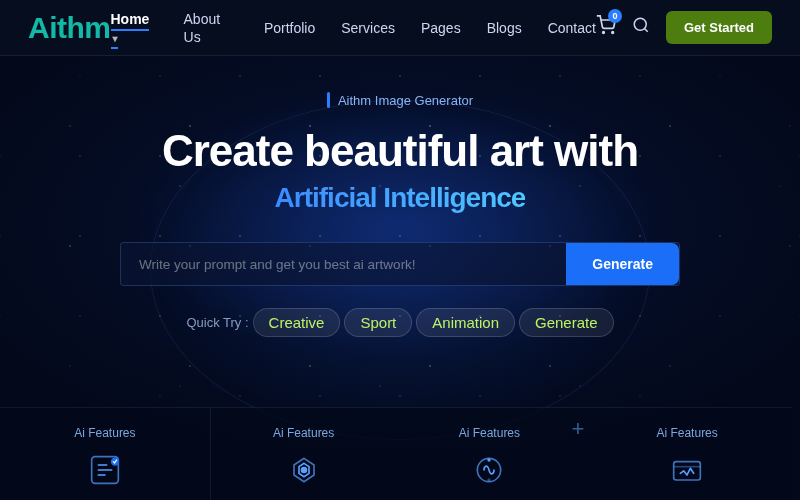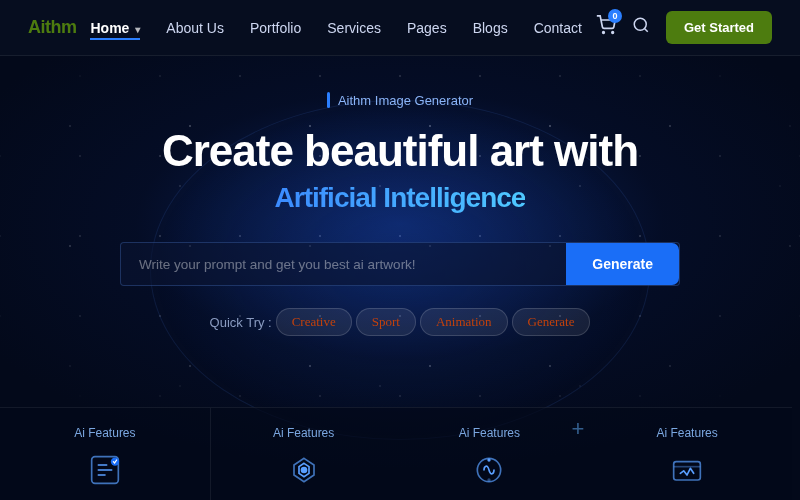--- a/index.html
+++ b/index.html
@@ -20,23 +20,23 @@
       justify-content: space-between;
       padding: 0 28px;
       height: 56px;
       background: #060d1f;
       border-bottom: 1px solid rgba(255,255,255,0.07);
       position: relative;
       z-index: 10;
     }
 
     .nav-logo {
-      font-size: 18px;
+      font-size: 30px;
       font-weight: 800;
-      color: #4d7c0f;
+      color: #14b8a6;
       letter-spacing: -0.5px;
     }
 
     .nav-links {
       display: flex;
       align-items: center;
       gap: 26px;
       list-style: none;
     }
 
@@ -245,24 +245,23 @@
       font-size: 13px;
       color: #8a9bc0;
       font-weight: 500;
     }
 
     .quick-try-tag {
       background: rgba(255,255,255,0.08);
       border: 1px solid rgba(255,255,255,0.15);
       border-radius: 20px;
       padding: 5px 15px;
-      font-size: 13px;
-      color: #c2410c;
+      font-size: 15px;
+      color: #bef264;
       cursor: pointer;
-      font-family: Liberation Serif, serif;
     }
 
     
     .features-row {
       position: absolute;
       bottom: 0;
       left: 0;
       right: 8px;
       display: flex;
       z-index: 2;

